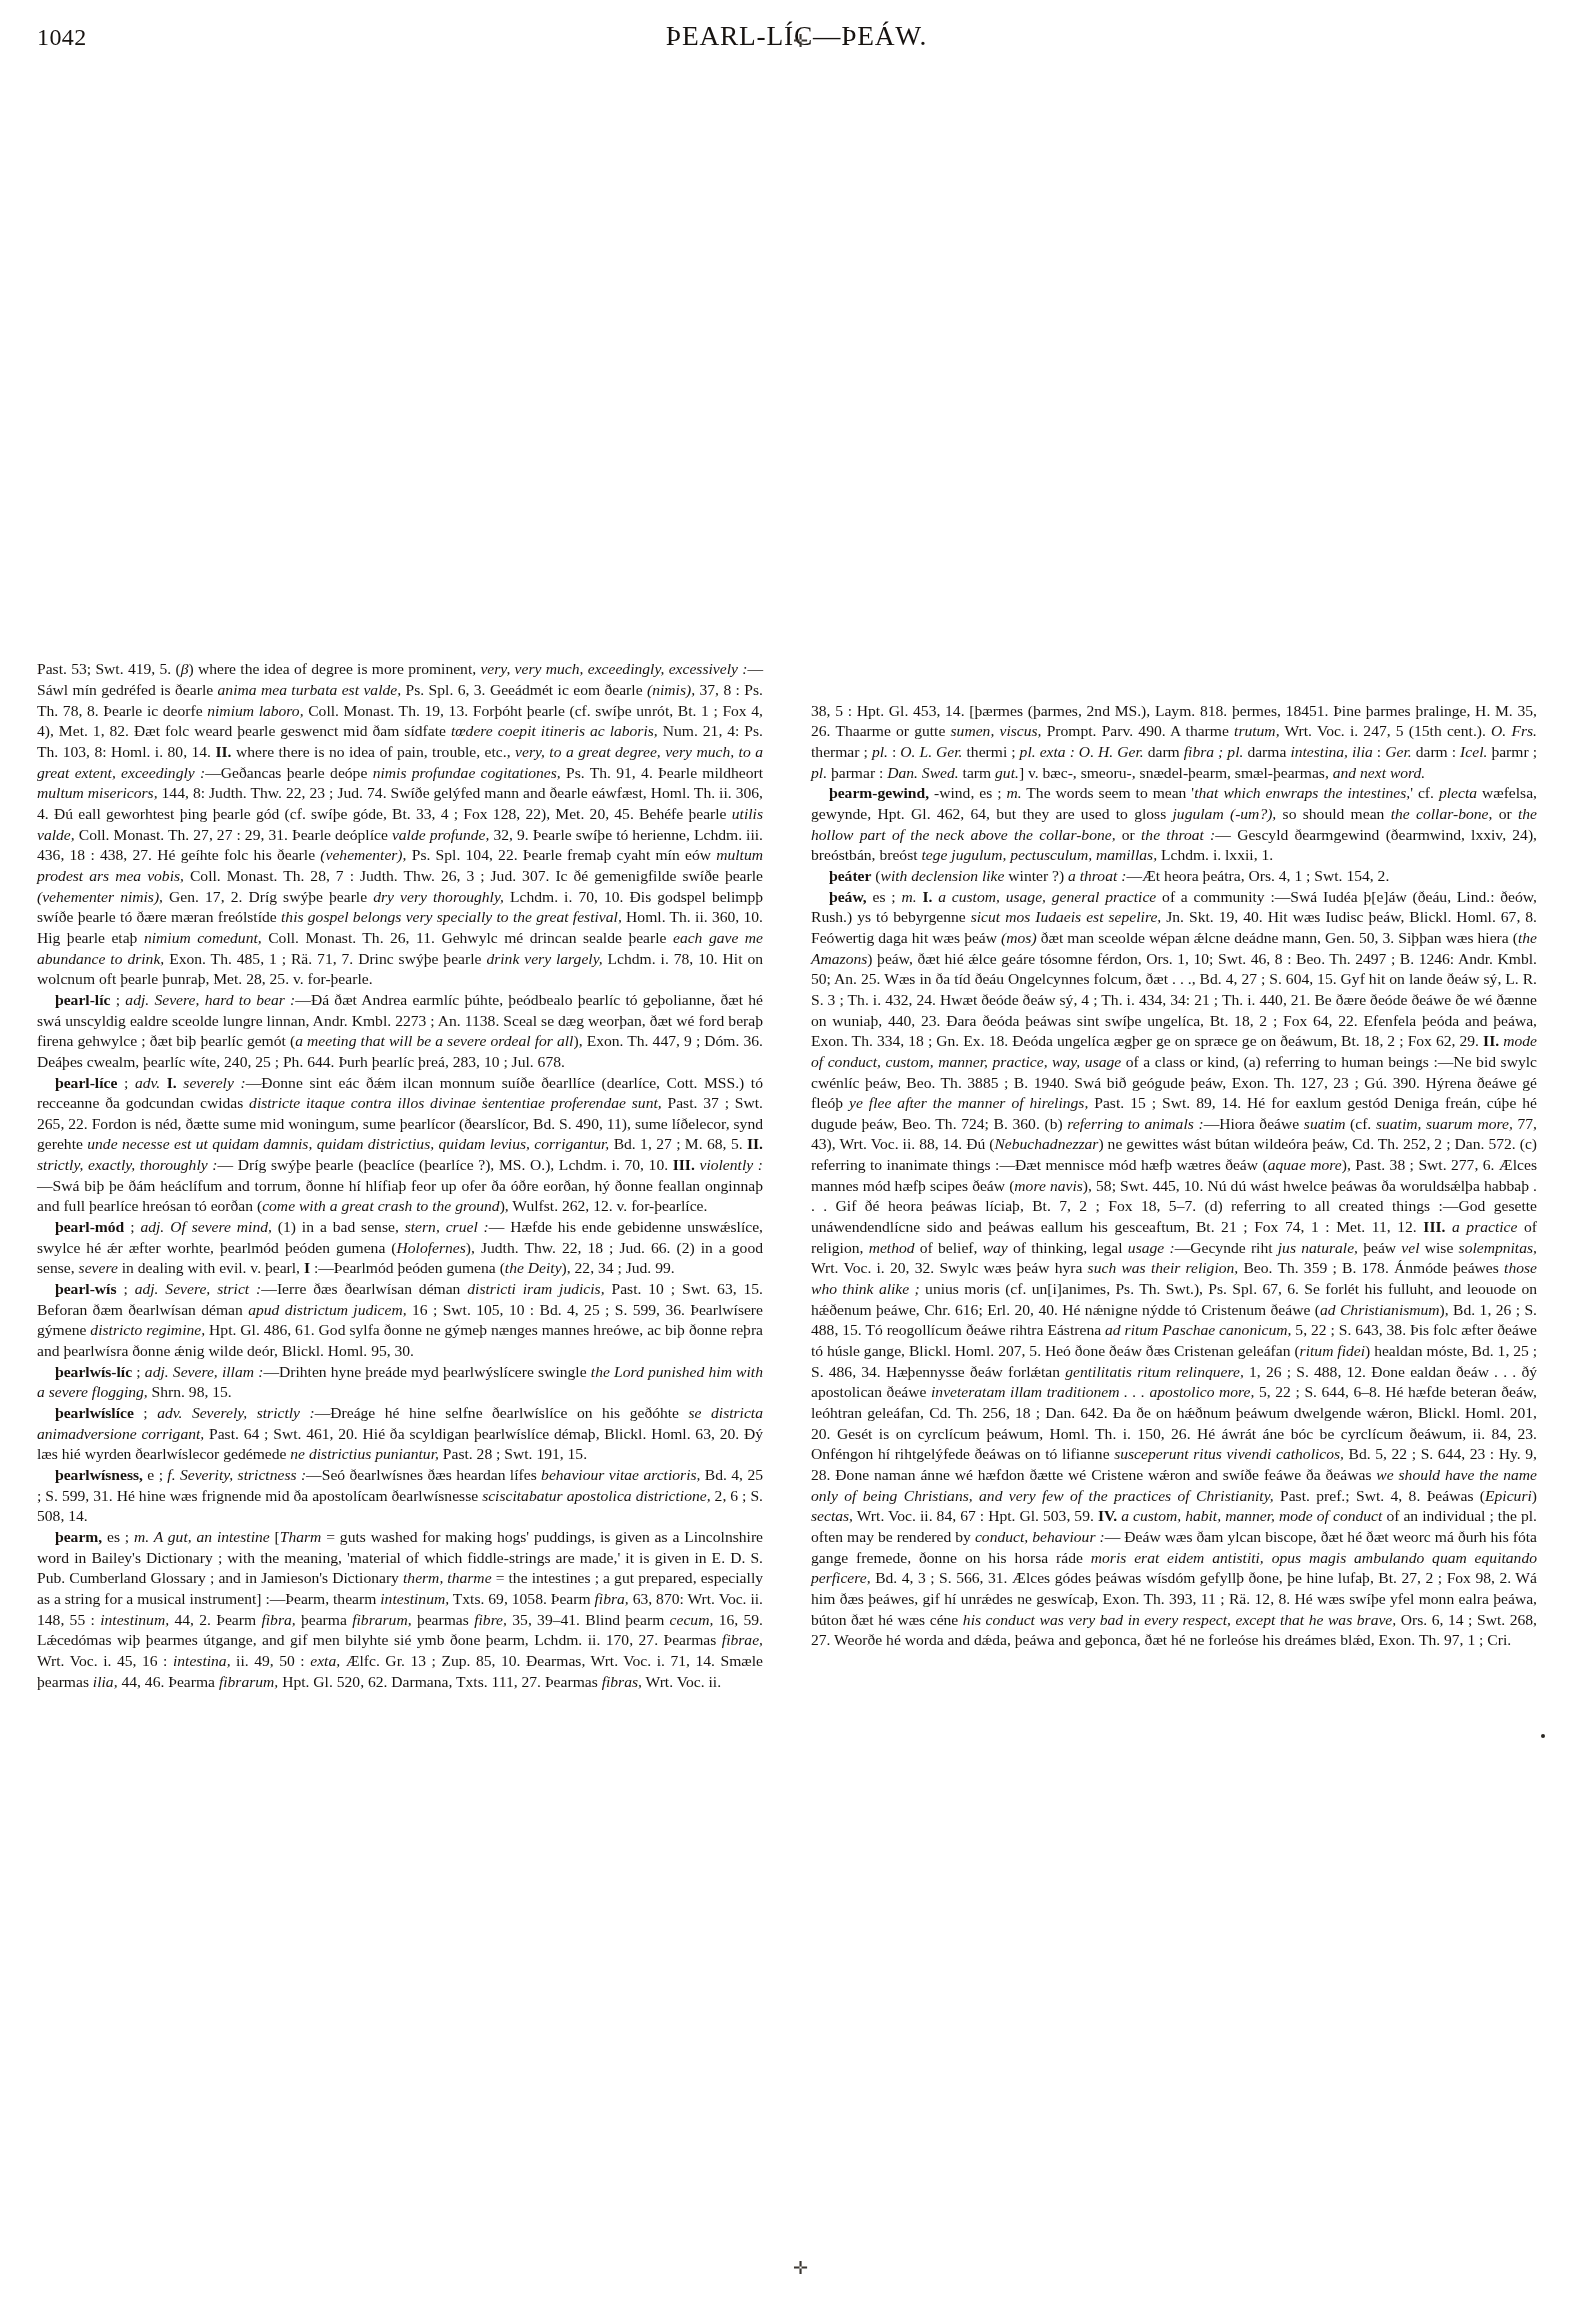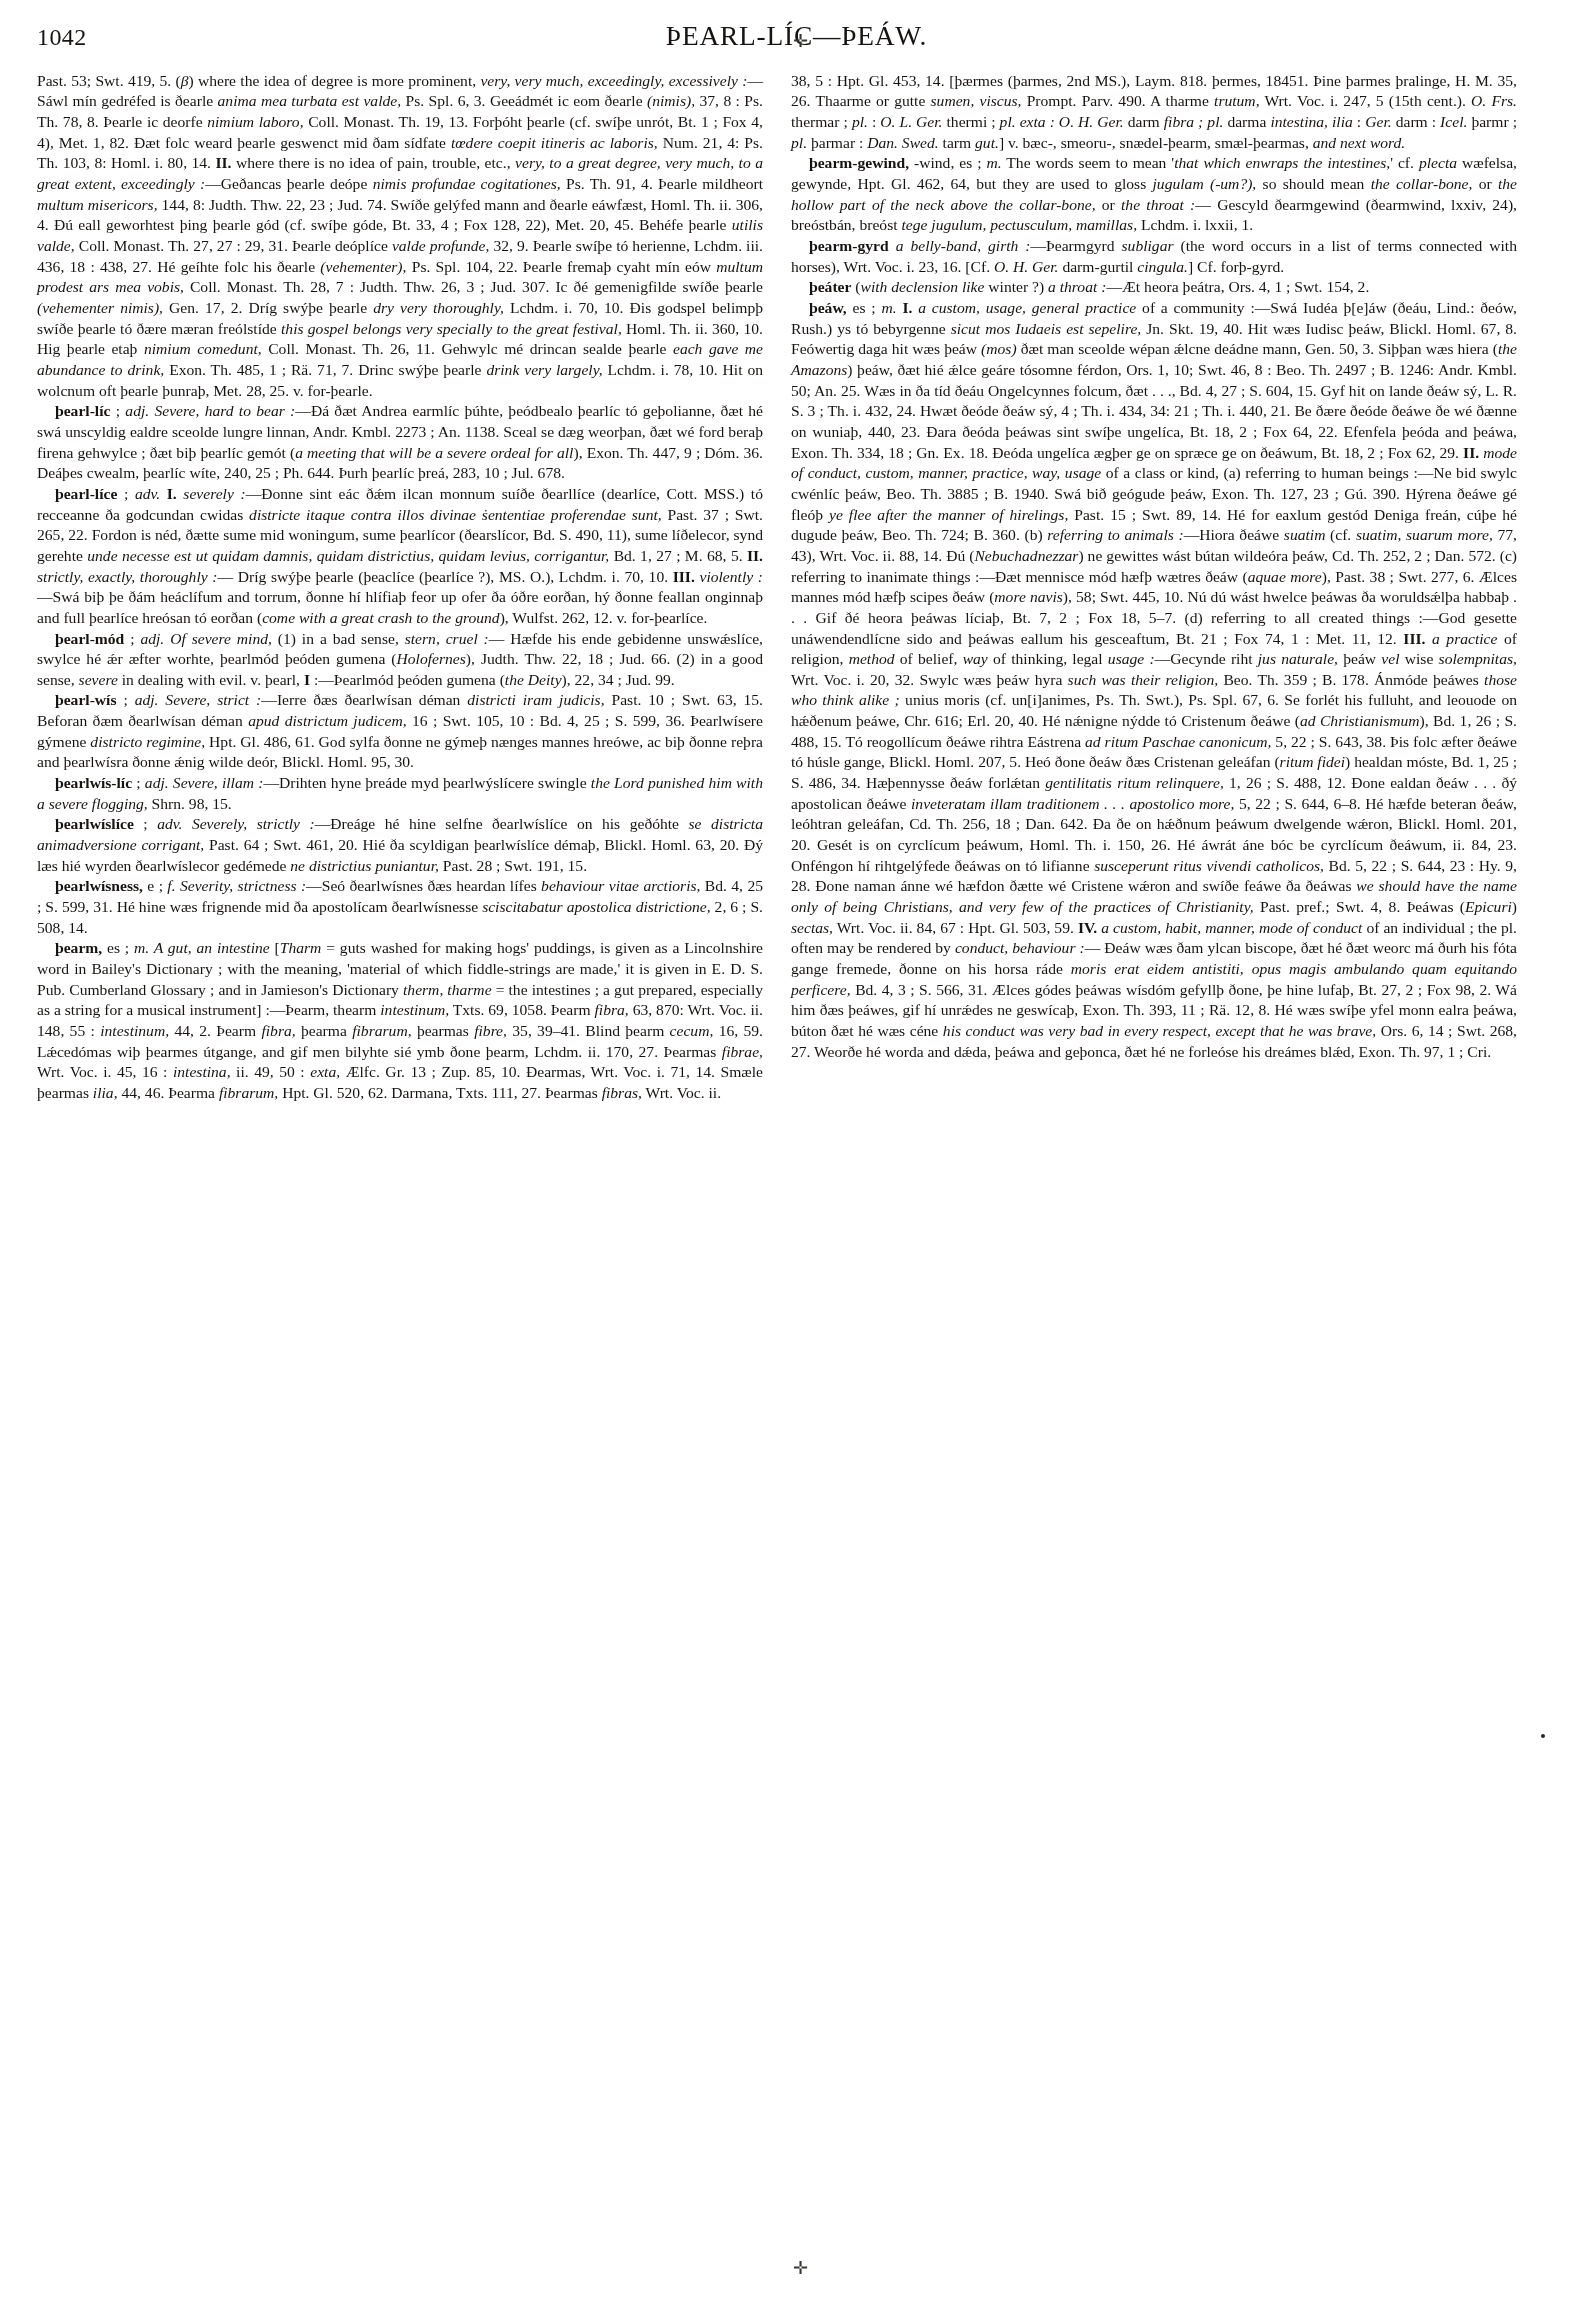--- a/index.html
+++ b/index.html
@@ -42,22 +42,23 @@
     right: 0;
     top: 0;
     text-align: center;
     font-size: 27.4px;
     letter-spacing: 0.8px;
   }
   
   .columns {
     position: relative;
     display: flex;
-    gap: 28px;
+    gap: 48px;
     height: 2210px;
+    align-items: center;
   }
   .col {
     width: 726px;
     font-size: 15.6px;
     line-height: 1.325;
     text-align: justify;
     text-justify: inter-word;
     hyphens: manual;
   }
   .col p {
@@ -103,21 +104,20 @@
         <p class="head"><b>þearl-mód</b> ; <i>adj. Of severe mind,</i> (1) in a bad sense, <i>stern, cruel :</i>— Hæfde his ende gebidenne unswǽslíce, swylce hé ǽr æfter worhte, þearlmód þeóden gumena (<i>Holofernes</i>), Judth. Thw. 22, 18 ; Jud. 66. (2) in a good sense, <i>severe</i> in dealing with evil.   v. þearl, <b>I</b> :—Þearlmód þeóden gumena (<i>the Deity</i>), 22, 34 ; Jud. 99.</p>
         <p class="head"><b>þearl-wís</b> ; <i>adj. Severe, strict :</i>—Ierre ðæs ðearlwísan déman <i>districti iram judicis,</i> Past. 10 ; Swt. 63, 15.   Beforan ðæm ðearlwísan déman <i>apud districtum judicem,</i> 16 ; Swt. 105, 10 : Bd. 4, 25 ; S. 599, 36. Þearlwísere gýmene <i>districto regimine,</i> Hpt. Gl. 486, 61.   God sylfa ðonne ne gýmeþ nænges mannes hreówe, ac biþ ðonne reþra and þearlwísra ðonne ǽnig wilde deór, Blickl. Homl. 95, 30.</p>
         <p class="head"><b>þearlwís-líc</b> ; <i>adj. Severe, illam :</i>—Drihten hyne þreáde myd þearlwýslícere swingle <i>the Lord punished him with a severe flogging,</i> Shrn. 98, 15.</p>
         <p class="head"><b>þearlwíslíce</b> ; <i>adv. Severely, strictly :</i>—Ðreáge hé hine selfne ðearlwíslíce on his geðóhte <i>se districta animadversione corrigant,</i> Past. 64 ; Swt. 461, 20.   Hié ða scyldigan þearlwíslíce démaþ, Blickl. Homl. 63, 20.   Ðý læs hié wyrden ðearlwíslecor gedémede <i>ne districtius puniantur,</i> Past. 28 ; Swt. 191, 15.</p>
         <p class="head"><b>þearlwísness,</b> e ; <i>f. Severity, strictness :</i>—Seó ðearlwísnes ðæs heardan lífes <i>behaviour vitae arctioris,</i> Bd. 4, 25 ; S. 599, 31.   Hé hine wæs frignende mid ða apostolícam ðearlwísnesse <i>sciscitabatur apostolica districtione,</i> 2, 6 ; S. 508, 14.</p>
         <p class="head"><b>þearm,</b> es ; <i>m. A gut, an intestine</i> [<i>Tharm</i> = guts washed for making hogs' puddings, is given as a Lincolnshire word in Bailey's Dictionary ; with the meaning, 'material of which fiddle-strings are made,' it is given in E. D. S. Pub. Cumberland Glossary ; and in Jamieson's Dictionary <i>therm, tharme</i> = the intestines ; a gut prepared, especially as a string for a musical instrument] :—Þearm, thearm <i>intestinum,</i> Txts. 69, 1058. Þearm <i>fibra,</i> 63, 870: Wrt. Voc. ii. 148, 55 : <i>intestinum,</i> 44, 2.   Þearm <i>fibra,</i> þearma <i>fibrarum,</i> þearmas <i>fibre,</i> 35, 39–41.   Blind þearm <i>cecum,</i> 16, 59.   Lǽcedómas wiþ þearmes útgange, and gif men bilyhte sié ymb ðone þearm, Lchdm. ii. 170, 27.   Þearmas <i>fibrae,</i> Wrt. Voc. i. 45, 16 : <i>intestina,</i> ii. 49, 50 : <i>exta,</i> Ælfc. Gr. 13 ; Zup. 85, 10.   Ðearmas, Wrt. Voc. i. 71, 14.   Smæle þearmas <i>ilia,</i> 44, 46.   Þearma <i>fibrarum,</i> Hpt. Gl. 520, 62.   Darmana, Txts. 111, 27.   Þearmas <i>fibras,</i> Wrt. Voc. ii.</p>
       </div>
     <div class="col" id="col-right">
         <p class="">38, 5 : Hpt. Gl. 453, 14.   [þærmes (þarmes, 2nd MS.), Laym. 818. þermes, 18451.   Þine þarmes þralinge, H. M. 35, 26.   Thaarme or gutte <i>sumen, viscus,</i> Prompt. Parv. 490.   A tharme <i>trutum,</i> Wrt. Voc. i. 247, 5 (15th cent.).   <i>O. Frs.</i> thermar ; <i>pl.</i> : <i>O. L. Ger.</i> thermi ; <i>pl. exta : O. H. Ger.</i> darm <i>fibra ; pl.</i> darma <i>intestina, ilia</i> : <i>Ger.</i> darm : <i>Icel.</i> þarmr ; <i>pl.</i> þarmar : <i>Dan. Swed.</i> tarm <i>gut.</i>]   v. bæc-, smeoru-, snædel-þearm, smæl-þearmas, <i>and next word.</i></p>
         <p class="head"><b>þearm-gewind,</b> -wind, es ; <i>m.</i> The words seem to mean '<i>that which enwraps the intestines,</i>' cf. <i>plecta</i> wæfelsa, gewynde, Hpt. Gl. 462, 64, but they are used to gloss <i>jugulam (-um?),</i> so should mean <i>the collar-bone,</i> or <i>the hollow part of the neck above the collar-bone,</i> or <i>the throat :</i>— Gescyld ðearmgewind (ðearmwind, lxxiv, 24), breóstbán, breóst <i>tege jugulum, pectusculum, mamillas,</i> Lchdm. i. lxxii, 1.</p>
-        <p class="head"><b>þearm-gyrd</b> <i>a belly-band, girth :</i>—Þearmgyrd <i>subligar</i> (the word occurs in a list of terms connected with horses), Wrt. Voc. i. 23, 16. [Cf. <i>O. H. Ger.</i> darm-gurtil <i>cingula.</i>]   Cf. forþ-gyrd.</p>
         <p class="head"><b>þeáter</b> (<i>with declension like</i> winter ?) <i>a throat :</i>—Æt heora þeátra, Ors. 4, 1 ; Swt. 154, 2.</p>
         <p class="head"><b>þeáw,</b> es ; <i>m.</i>      <b>I.</b> <i>a custom, usage, general practice</i> of a community :—Swá Iudéa þ[e]áw (ðeáu, Lind.: ðeów, Rush.) ys tó bebyrgenne <i>sicut mos Iudaeis est sepelire,</i> Jn. Skt. 19, 40.   Hit wæs Iudisc þeáw, Blickl. Homl. 67, 8.   Feówertig daga hit wæs þeáw <i>(mos)</i> ðæt man sceolde wépan ǽlcne deádne mann, Gen. 50, 3.   Siþþan wæs hiera (<i>the Amazons</i>) þeáw, ðæt hié ǽlce geáre tósomne férdon, Ors. 1, 10; Swt. 46, 8 : Beo. Th. 2497 ; B. 1246: Andr. Kmbl. 50; An. 25.   Wæs in ða tíd ðeáu Ongelcynnes folcum, ðæt . . ., Bd. 4, 27 ; S. 604, 15. Gyf hit on lande ðeáw sý, L. R. S. 3 ; Th. i. 432, 24.   Hwæt ðeóde ðeáw sý, 4 ; Th. i. 434, 34:  21 ;  Th. i. 440, 21.   Be ðære ðeóde ðeáwe ðe wé ðænne on wuniaþ, 440, 23.   Ðara ðeóda þeáwas sint swíþe ungelíca, Bt. 18, 2 ; Fox 64, 22.   Efenfela þeóda and þeáwa, Exon. Th. 334, 18 ; Gn. Ex. 18.   Ðeóda ungelíca ægþer ge on spræce ge on ðeáwum, Bt. 18, 2 ; Fox 62, 29.      <b>II.</b> <i>mode of conduct, custom, manner, practice, way, usage</i> of a class or kind, (a) referring to human beings :—Ne bid swylc cwénlíc þeáw, Beo. Th. 3885 ; B. 1940.   Swá bið geógude þeáw, Exon. Th. 127, 23 ; Gú. 390.   Hýrena ðeáwe gé fleóþ <i>ye flee after the manner of hirelings,</i> Past. 15 ; Swt. 89, 14.   Hé for eaxlum gestód Deniga freán, cúþe hé dugude þeáw, Beo. Th. 724; B. 360.   (b) <i>referring to animals :</i>—Hiora ðeáwe <i>suatim</i> (cf. <i>suatim, suarum more,</i> 77, 43), Wrt. Voc. ii. 88, 14.   Ðú (<i>Nebuchadnezzar</i>) ne gewittes wást bútan wildeóra þeáw, Cd. Th. 252, 2 ; Dan. 572.   (c) referring to inanimate things :—Ðæt mennisce mód hæfþ wætres ðeáw (<i>aquae more</i>), Past. 38 ; Swt. 277, 6.   Ælces mannes mód hæfþ scipes ðeáw (<i>more navis</i>), 58; Swt. 445, 10.   Nú dú wást hwelce þeáwas ða woruldsǽlþa habbaþ . . . Gif ðé heora þeáwas líciaþ, Bt. 7, 2 ; Fox 18, 5–7.   (d) referring to all created things :—God gesette unáwendendlícne sido and þeáwas eallum his gesceaftum, Bt. 21 ; Fox 74, 1 : Met. 11, 12.      <b>III.</b> <i>a practice</i> of religion, <i>method</i> of belief, <i>way</i> of thinking, legal <i>usage :</i>—Gecynde riht <i>jus naturale,</i> þeáw <i>vel</i> wise <i>solempnitas,</i> Wrt. Voc. i. 20, 32.   Swylc wæs þeáw hyra <i>such was their religion,</i> Beo. Th. 359 ; B. 178.   Ánmóde þeáwes <i>those who think alike ;</i> unius moris (cf. un[i]animes, Ps. Th. Swt.), Ps. Spl. 67, 6.   Se forlét his fulluht, and leouode on hǽðenum þeáwe, Chr. 616; Erl. 20, 40.   Hé nǽnigne nýdde tó Cristenum ðeáwe (<i>ad Christianismum</i>), Bd. 1, 26 ; S. 488, 15. Tó reogollícum ðeáwe rihtra Eástrena <i>ad ritum Paschae canonicum,</i> 5, 22 ; S. 643, 38.   Þis folc æfter ðeáwe tó húsle gange, Blickl. Homl. 207, 5.   Heó ðone ðeáw ðæs Cristenan geleáfan (<i>ritum fidei</i>) healdan móste, Bd. 1, 25 ; S. 486, 34.   Hæþennysse ðeáw forlǽtan <i>gentilitatis ritum relinquere,</i> 1, 26 ; S. 488, 12.   Ðone ealdan ðeáw . . . ðý apostolican ðeáwe <i>inveteratam illam traditionem . . . apostolico more,</i> 5, 22 ; S. 644, 6–8.   Hé hæfde beteran ðeáw, leóhtran geleáfan, Cd. Th. 256, 18 ; Dan. 642.   Ða ðe on hǽðnum þeáwum dwelgende wǽron, Blickl. Homl. 201, 20.   Gesét is on cyrclícum þeáwum, Homl. Th. i. 150, 26. Hé áwrát áne bóc be cyrclícum ðeáwum, ii. 84, 23.   Onféngon hí rihtgelýfede ðeáwas on tó lifianne <i>susceperunt ritus vivendi catholicos,</i> Bd. 5, 22 ; S. 644, 23 : Hy. 9, 28.   Ðone naman ánne wé hæfdon ðætte wé Cristene wǽron and swíðe feáwe ða ðeáwas <i>we should have the name only of being Christians, and very few of the practices of Christianity,</i> Past. pref.; Swt. 4, 8.   Þeáwas (<i>Epicuri</i>) <i>sectas,</i> Wrt. Voc. ii. 84, 67 : Hpt. Gl. 503, 59.      <b>IV.</b> <i>a custom, habit, manner, mode of conduct</i> of an individual ; the pl. often may be rendered by <i>conduct, behaviour :</i>— Ðeáw wæs ðam ylcan biscope, ðæt hé ðæt weorc má ðurh his fóta gange fremede, ðonne on his horsa ráde <i>moris erat eidem antistiti, opus magis ambulando quam equitando perficere,</i> Bd. 4, 3 ; S. 566, 31.   Ælces gódes þeáwas wísdóm gefyllþ ðone, þe hine lufaþ, Bt. 27, 2 ; Fox 98, 2. Wá him ðæs þeáwes, gif hí unrǽdes ne geswícaþ, Exon. Th. 393, 11 ; Rä. 12, 8.   Hé wæs swíþe yfel monn ealra þeáwa, búton ðæt hé wæs céne <i>his conduct was very bad in every respect, except that he was brave,</i> Ors. 6, 14 ; Swt. 268, 27.   Weorðe hé worda and dǽda, þeáwa and geþonca, ðæt hé ne forleóse his dreámes blǽd, Exon. Th. 97, 1 ; Cri.</p>
       </div>
   </div>
 
   <div class="marks">
     <div class="cross" style="left: 793px; top: 32px;">✛</div>
     <div class="cross" style="left: 793px; top: 2259px;">✛</div>
     <div class="dot-br"></div>
   </div>

